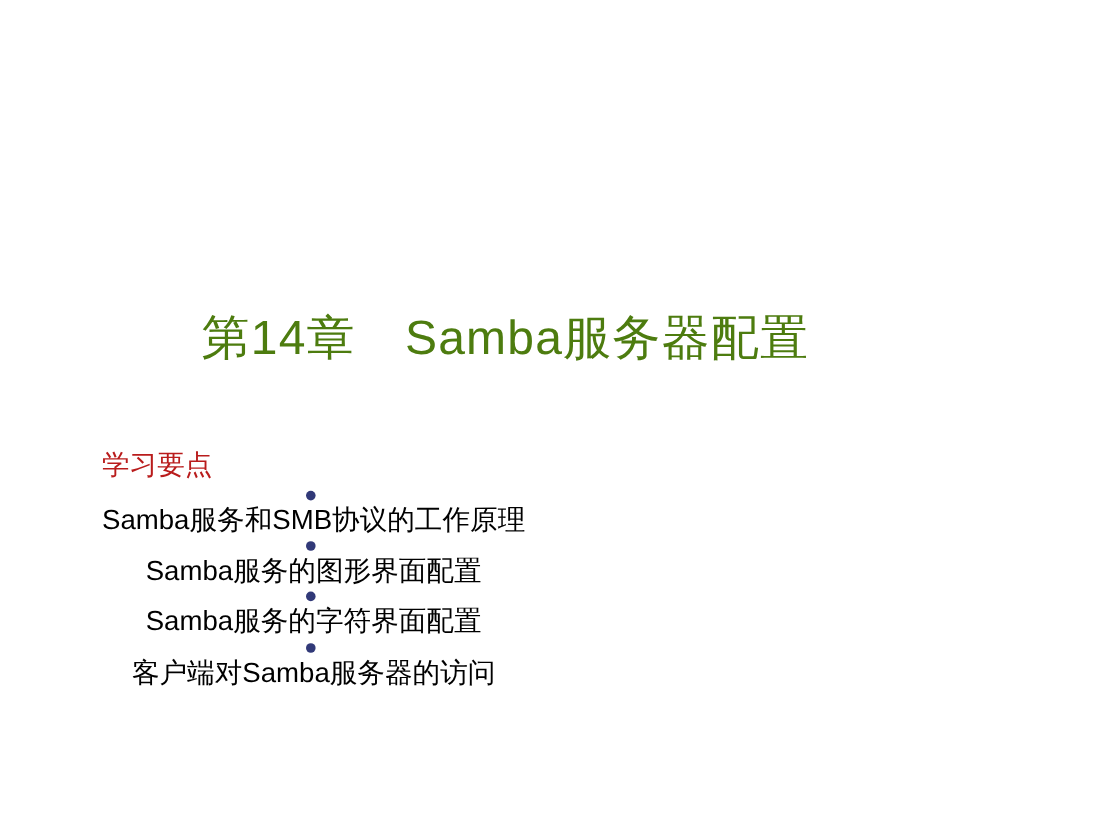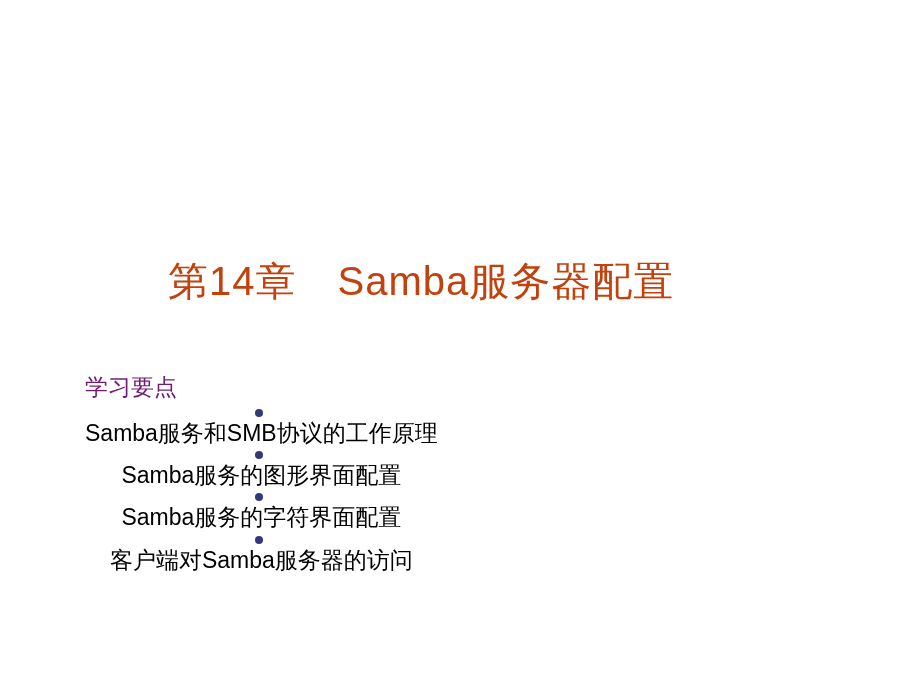--- a/index.html
+++ b/index.html
@@ -18,32 +18,32 @@
     .slide {
       width: 100%;
       height: 100%;
       position: relative;
     }
     .title {
       position: absolute;
       top: 254px;
       left: 168px;
       font-size: 40px;
-      color: #c2410c;
+      color: #4d7c0f;
       font-weight: normal;
       letter-spacing: 1px;
     }
     .content {
       position: absolute;
       top: 372px;
       left: 85px;
     }
     .heading {
       font-size: 23px;
-      color: #701a75;
+      color: #b91c1c;
       margin-bottom: 6px;
       font-family: Liberation Sans, sans-serif;
     }
     .bullet-list {
       list-style: none;
     }
     .bullet-item {
       display: flex;
       align-items: center;
       font-size: 23px;

